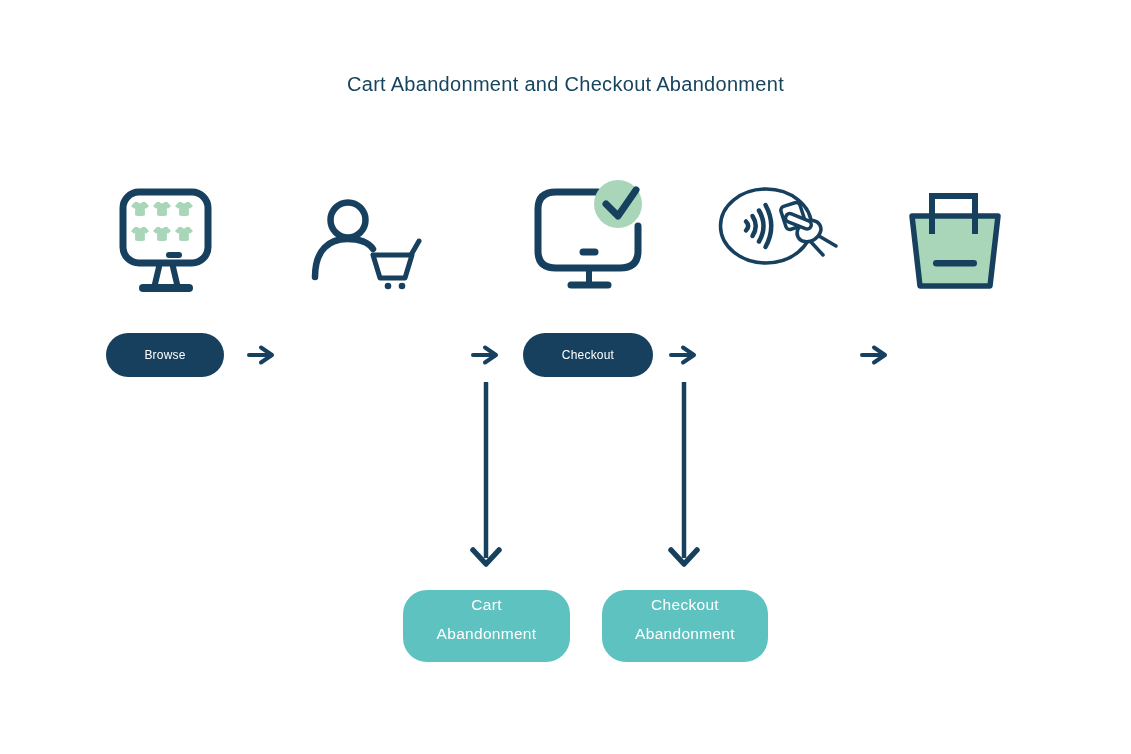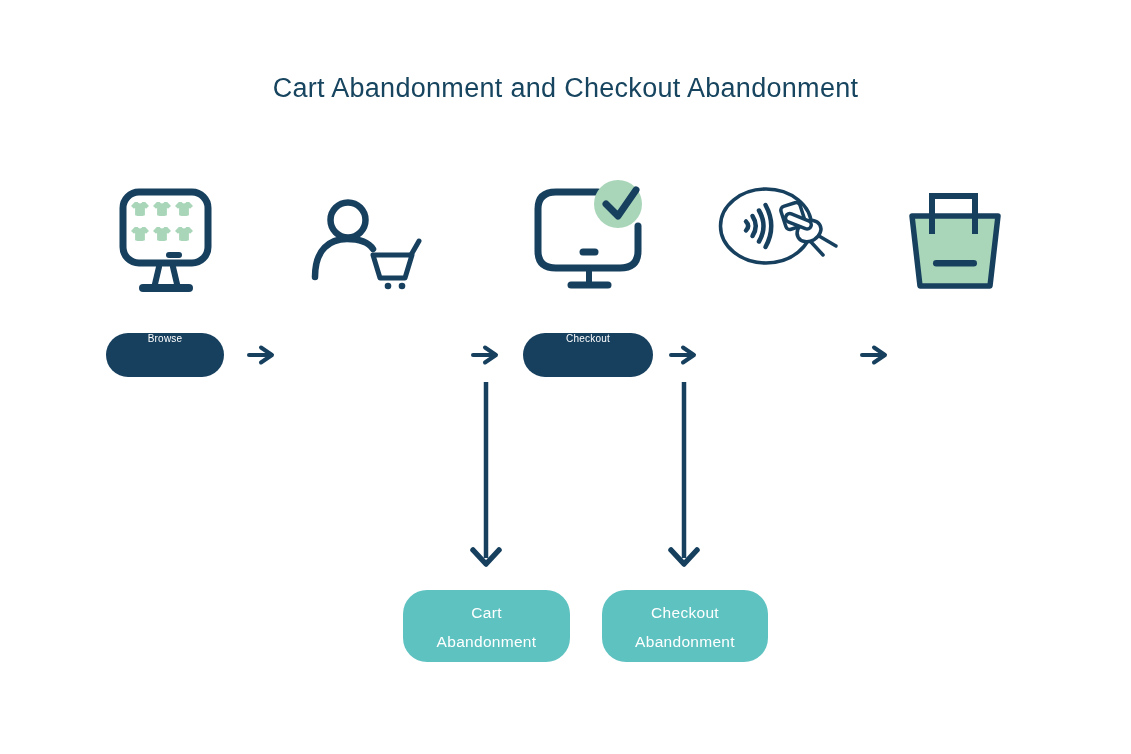--- a/index.html
+++ b/index.html
@@ -2,33 +2,33 @@
 <html style="--navy: #17405F; --green: #A9D6B9; --teal: #5EC2C1; --title: #17455F;"><head>
 <meta charset="utf-8">
 <style>
   html,body{margin:0;padding:0;background:#fff;}
   .canvas{
     position:relative;width:1131px;height:754px;background:#fff;overflow:hidden;
     font-family:"Liberation Sans",sans-serif;
   }
   .title{
     position:absolute;top:73px;left:0;right:0;text-align:center;
-    font-size:27px;font-weight:500;letter-spacing:.3px;color:var(--title);
+    font-size:20px;font-weight:500;letter-spacing:.3px;color:var(--title);
   }
   .icon{position:absolute;}
   .pill{
     position:absolute;top:333px;height:44px;border-radius:22px;
-    background:var(--navy);color:#fff;display:flex;align-items:flex-start;justify-content:center;
-    font-size:10px;letter-spacing:.2px;
+    background:var(--navy);color:#fff;display:flex;align-items:center;justify-content:center;
+    font-size:12px;letter-spacing:.2px;
   }
   .harrow{position:absolute;top:344px;}
   .varrow{position:absolute;top:382px;}
   .abox{
     position:absolute;top:590px;height:72px;border-radius:24px;background:var(--teal);
-    color:#fff;text-align:center;font-size:15.5px;line-height:29px;padding-top:8px;
+    color:#fff;text-align:center;font-size:15.5px;line-height:29px;
     box-sizing:border-box;letter-spacing:.3px;
   }
   
   .sn{stroke:var(--navy)}
   .fn{fill:var(--navy)}
   .fg{fill:var(--green)}
   .fw{fill:#fff}
   .nf{fill:none}
 </style>
 </head>

